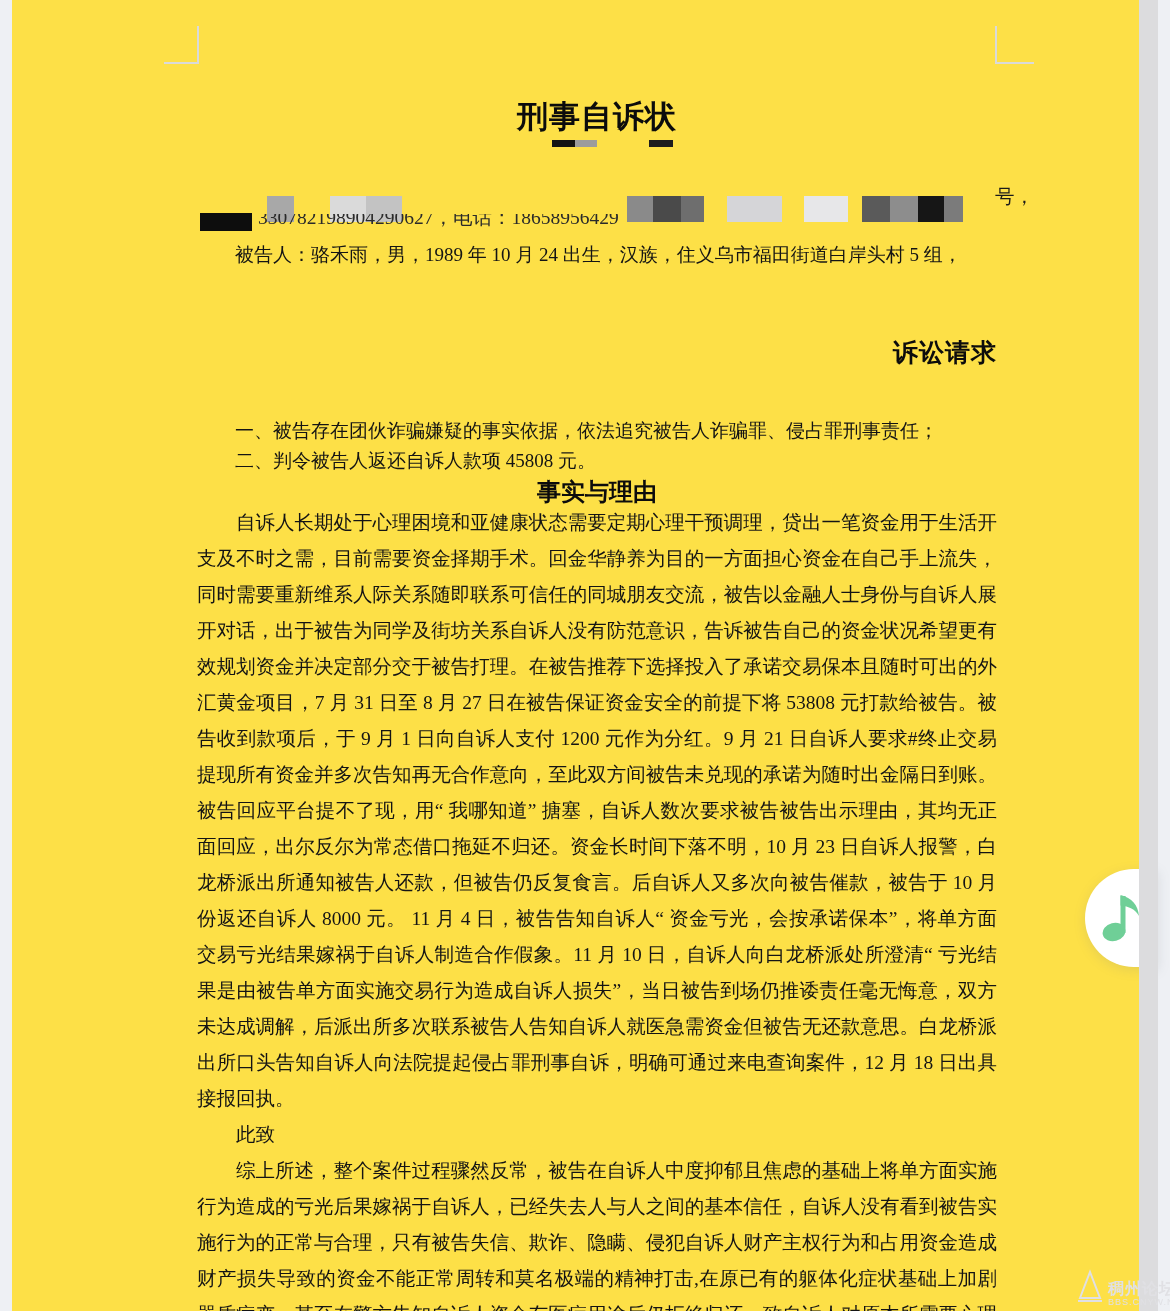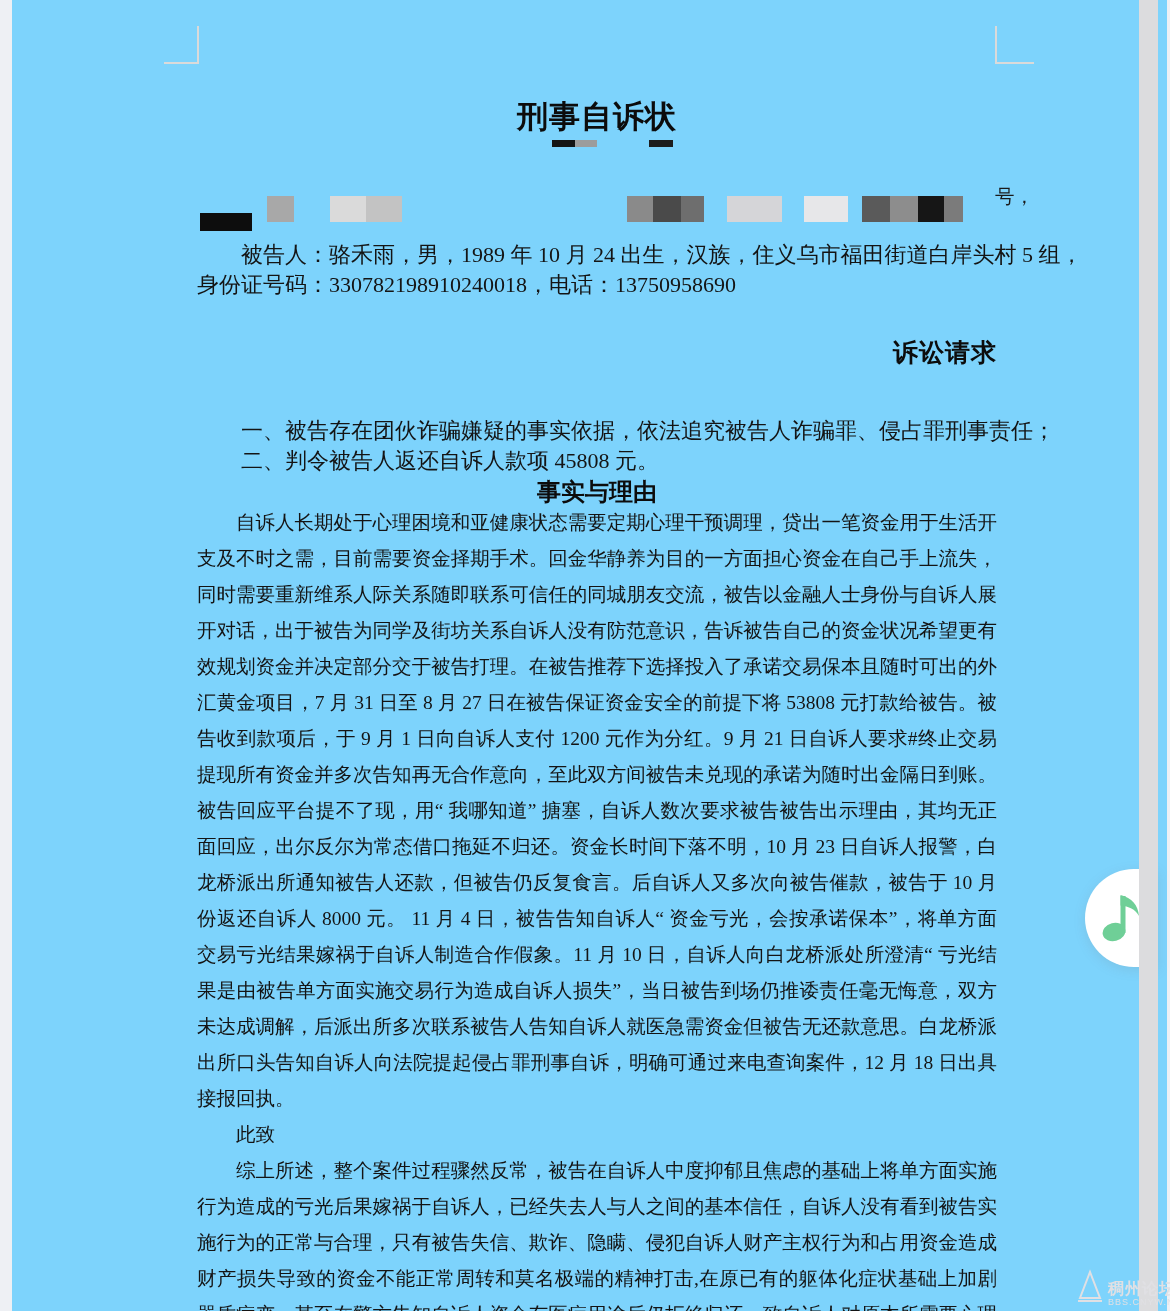--- a/index.html
+++ b/index.html
@@ -1,18 +1,18 @@
 <!DOCTYPE html>
 <html><head>
 <meta charset="utf-8">
 <style>
   html,body{margin:0;padding:0;background:#eef0f4;}
   .stage{position:relative;width:1170px;height:1311px;overflow:hidden;
          font-family:"Liberation Serif","DejaVu Serif",serif;color:#111;}
-  .page{position:absolute;left:12px;top:0;width:1127px;height:1311px;background:#7dd3fc;padding-left:28px;}
+  .page{position:absolute;left:12px;top:0;width:1127px;height:1311px;background:#fde047;}
 
   
   .corner{position:absolute;width:33px;height:36px;top:26px;}
   .corner.left{left:152px;border-right:2px solid #dadada;border-bottom:2px solid #dadada;}
   .corner.right{left:983px;width:37px;border-left:2px solid #dadada;border-bottom:2px solid #dadada;}
 
   .doc-title{position:absolute;left:185px;top:96px;width:800px;text-align:center;
              font-family:"Liberation Sans","DejaVu Sans",sans-serif;font-weight:bold;
              font-size:31px;letter-spacing:1px;color:#0c0c0c;}
   .tmark{position:absolute;height:7px;top:140px;}
@@ -20,21 +20,21 @@
   .tmark.a2{left:563px;width:22px;background:#9c9c9c;}
   .tmark.b1{left:637px;width:24px;background:#1d1d1d;}
 
   
   .mosaic{position:absolute;top:196px;height:26px;}
   .suffix{position:absolute;left:983px;top:183px;font-size:19.5px;color:#1a1a1a;}
   .blackbar{position:absolute;left:188px;top:213px;width:52px;height:18px;background:#0d0d0d;}
   .clipline{position:absolute;left:246px;top:214px;width:480px;height:18px;overflow:hidden;}
   .clipline span{display:block;margin-top:-10px;font-size:19.5px;color:#2a2a2a;white-space:nowrap;}
 
-  .bodyline{position:absolute;left:185px;width:810px;font-size:22px;line-height:26px;
+  .bodyline{position:absolute;left:185px;width:810px;font-size:19px;line-height:26px;
             color:#141414;white-space:nowrap;}
   .indent2{text-indent:2em;}
 
   .sec-head{position:absolute;left:185px;width:800px;text-align:center;
             font-family:"Liberation Sans","DejaVu Sans",sans-serif;font-weight:bold;color:#0c0c0c;}
   .claims-head{top:336px;font-size:25px;letter-spacing:1px;text-align:right;}
   .facts-head{top:476px;font-size:24px;}
 
   .facts{position:absolute;left:185px;top:505px;width:800px;font-size:19.5px;
          line-height:36px;text-align:justify;color:#141414;}
@@ -82,23 +82,25 @@
       <div class="mosaic" style="left:715px;width:55px;background:#d5d5d8;"></div>
       <div class="mosaic" style="left:792px;width:44px;background:#e7e7e9;"></div>
       <div class="mosaic" style="left:850px;width:28px;background:#5a5a5a;"></div>
       <div class="mosaic" style="left:878px;width:28px;background:#8d8d8d;"></div>
       <div class="mosaic" style="left:906px;width:26px;background:#161616;"></div>
       <div class="mosaic" style="left:932px;width:19px;background:#7b7b7b;"></div>
     </div>
     <div class="suffix">号，</div>
 
     <div class="blackbar"></div>
+    <div class="clipline">
+      <span>330782198904290627，电话：18658956429</span>
+    </div>
 
     <div class="bodyline indent2" style="top:242px;">被告人：骆禾雨，男，1989 年 10 月 24 出生，汉族，住义乌市福田街道白岸头村 5 组，</div>
-    <div class="bodyline" style="top:272px;">身份证号码：330782198910240018，电话：13750958690</div>
 
     <div class="sec-head claims-head">诉讼请求</div>
 
     <div class="bodyline indent2" style="top:418px;">一、被告存在团伙诈骗嫌疑的事实依据，依法追究被告人诈骗罪、侵占罪刑事责任；</div>
     <div class="bodyline indent2" style="top:448px;">二、判令被告人返还自诉人款项 45808 元。</div>
 
     <div class="sec-head facts-head">事实与理由</div>
 
     <div class="facts">
       <p>自诉人长期处于心理困境和亚健康状态需要定期心理干预调理，贷出一笔资金用于生活开支及不时之需，目前需要资金择期手术。回金华静养为目的一方面担心资金在自己手上流失，同时需要重新维系人际关系随即联系可信任的同城朋友交流，被告以金融人士身份与自诉人展开对话，出于被告为同学及街坊关系自诉人没有防范意识，告诉被告自己的资金状况希望更有效规划资金并决定部分交于被告打理。在被告推荐下选择投入了承诺交易保本且随时可出的外汇黄金项目，7 月 31 日至 8 月 27 日在被告保证资金安全的前提下将 53808 元打款给被告。被告收到款项后，于 9 月 1 日向自诉人支付 1200 元作为分红。9 月 21 日自诉人要求#终止交易提现所有资金并多次告知再无合作意向，至此双方间被告未兑现的承诺为随时出金隔日到账。被告回应平台提不了现，用“ 我哪知道” 搪塞，自诉人数次要求被告被告出示理由，其均无正面回应，出尔反尔为常态借口拖延不归还。资金长时间下落不明，10 月 23 日自诉人报警，白龙桥派出所通知被告人还款，但被告仍反复食言。后自诉人又多次向被告催款，被告于 10 月份返还自诉人 8000 元。 11 月 4 日，被告告知自诉人“ 资金亏光，会按承诺保本”，将单方面交易亏光结果嫁祸于自诉人制造合作假象。11 月 10 日，自诉人向白龙桥派处所澄清“ 亏光结果是由被告单方面实施交易行为造成自诉人损失”，当日被告到场仍推诿责任毫无悔意，双方未达成调解，后派出所多次联系被告人告知自诉人就医急需资金但被告无还款意思。白龙桥派出所口头告知自诉人向法院提起侵占罪刑事自诉，明确可通过来电查询案件，12 月 18 日出具接报回执。</p>

